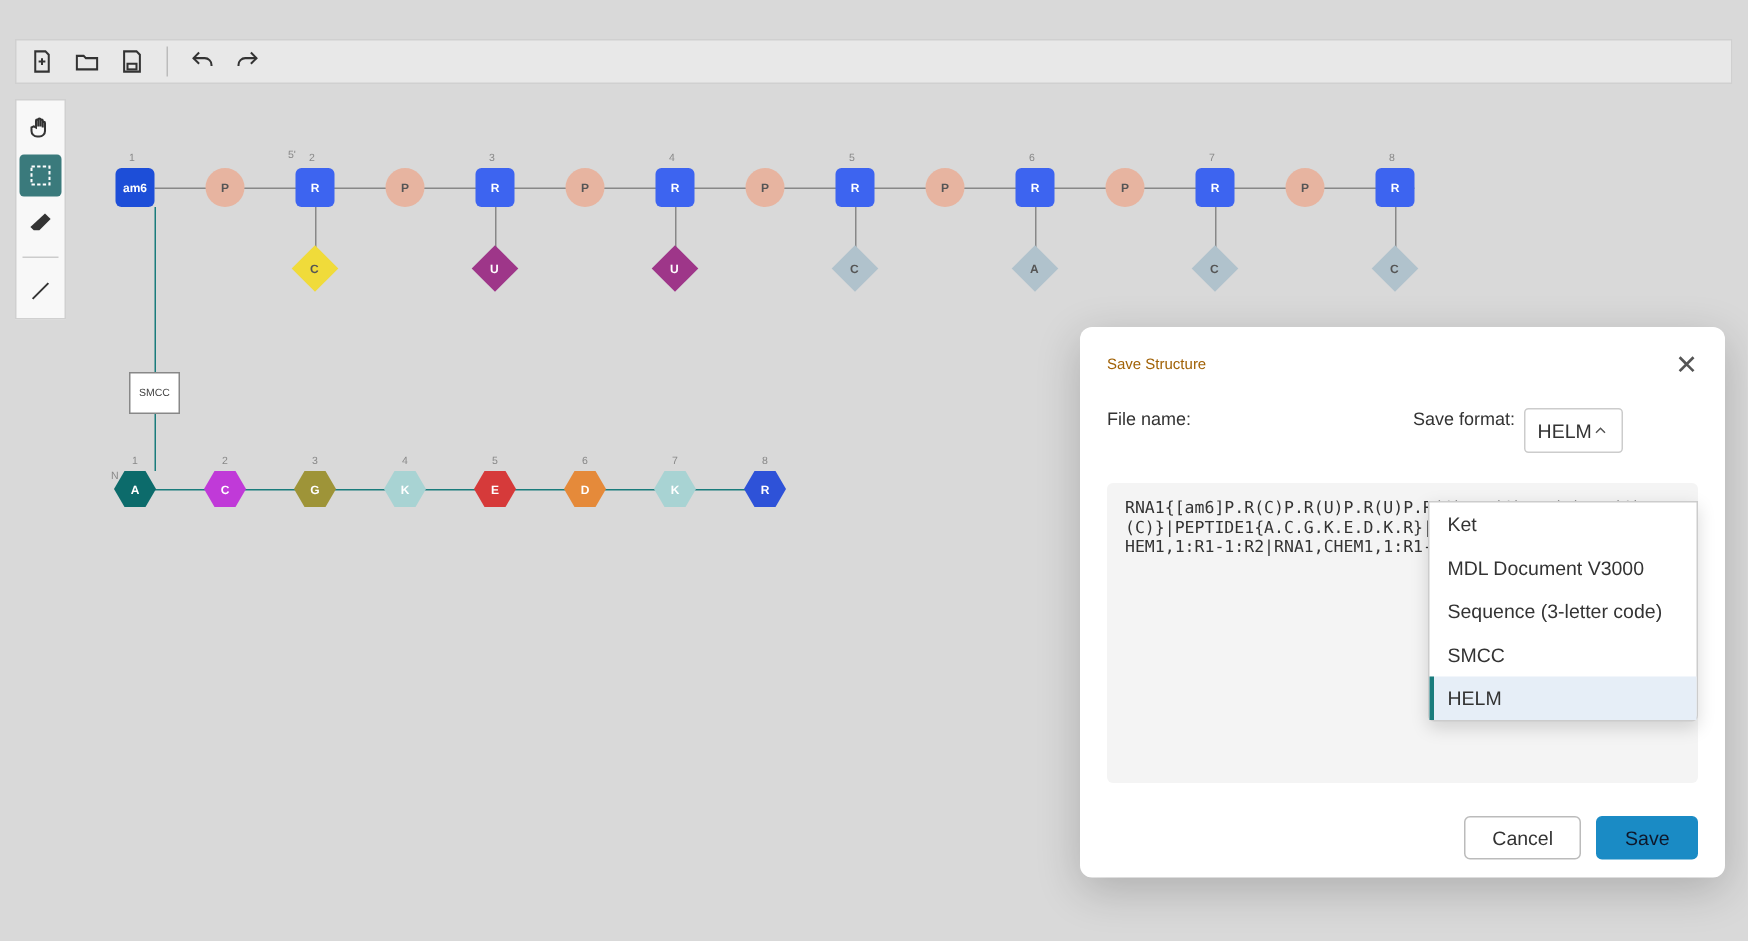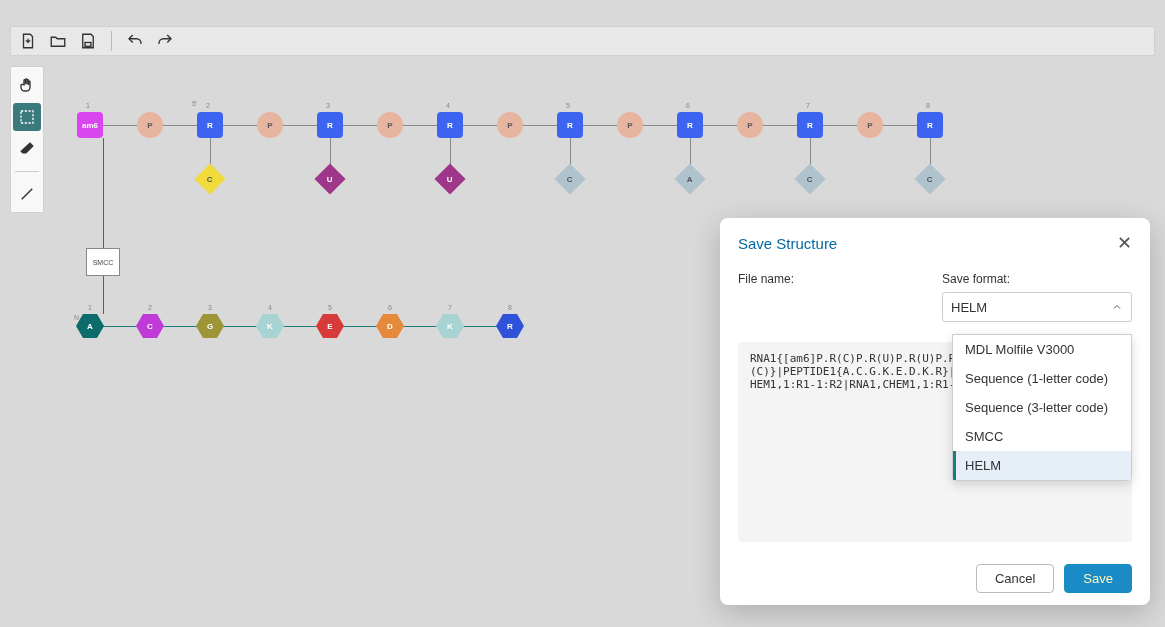--- a/index.html
+++ b/index.html
@@ -18,53 +18,53 @@
   .side-btn svg { width: 18px; height: 18px; stroke: #333; fill: none; stroke-width: 1.8; }
   .side-btn.active svg { stroke: #fff; }
   .side-sep { width: 24px; height: 1px; background: #ccc; margin: 4px 0; }
 
   
   .canvas { position: absolute; top: 56px; left: 44px; right: 0; bottom: 0; }
 
   
   .node { position: absolute; width: 26px; height: 26px; display: flex; align-items: center; justify-content: center; font-size: 8px; font-weight: bold; color: #fff; }
   .sq-blue { background: #3d64f0; border-radius: 4px; }
-  .sq-blue.dk { background: #d946ef; }
+  .sq-blue.dk { background: #1d4ed8; }
   .circ { background: #e7b4a0; border-radius: 50%; color: #555; }
   .dia { transform: rotate(45deg); width: 22px; height: 22px; }
   .dia span { transform: rotate(-45deg); display: block; }
   .dia-yel { background: #f0db3a; color:#555;}
   .dia-pur { background: #9e3689; }
   .dia-lgr { background: #b0c2cc; color:#555;}
   .hex { width: 28px; height: 24px; background: currentColor; clip-path: polygon(25% 0%, 75% 0%, 100% 50%, 75% 100%, 25% 100%, 0% 50%); display:flex; align-items:center; justify-content:center;}
   .hex span { color:#fff; font-size:8px; font-weight:bold;}
   .chem-box { position:absolute; width:34px; height:28px; border:1px solid #888; background:#fff; display:flex; align-items:center; justify-content:center; font-size:7px; color:#444;}
   .edge { position:absolute; background:#888; height:1px; }
   .edgev { position:absolute; background:#888; width:1px; }
   .edgeh-teal { position:absolute; background:#1a7c7c; height:1px;}
   .edgev-teal { position:absolute; background:#1a7c7c; width:1px;}
   .nlabel { position:absolute; font-size:7px; color:#888;}
 
   
   .dialog { position: absolute; top: 218px; left: 720px; width: 430px; background: #fff; border-radius: 8px; box-shadow: 0 8px 30px rgba(0,0,0,0.2); padding: 0; }
   .dlg-head { display:flex; align-items:center; justify-content:space-between; padding: 14px 18px; }
-  .dlg-title { font-size: 15px; color:#0369a1; }
+  .dlg-title { font-size: 10px; color:#a16207; }
   .dlg-close { cursor:pointer; font-size:18px; color:#555;}
   .dlg-body { padding: 4px 18px 10px 18px; display:flex; gap:14px; }
-  .col { flex:1; display:flex; flex-direction:column; gap:6px;}
+  .col { flex:1; display:flex; gap:6px;}
   .lbl { font-size:12px; color:#333;}
   .txtfield { border:1px solid #ccc; border-radius:3px; height:30px; padding:0 8px; font-size:13px; width:100%;}
   .sel { border:1px solid #ccc; border-radius:3px; height:30px; padding:0 8px; font-size:13px; display:flex; align-items:center; justify-content:space-between; cursor:pointer; position:relative;}
   .dropdown { position:absolute; top:116px; left:232px; width:180px; background:#fff; border:1px solid #ccc; border-radius:0 0 4px 4px; box-shadow:0 4px 12px rgba(0,0,0,0.15); z-index:10;}
   .dd-item { padding:7px 12px; font-size:13px; color:#333; cursor:pointer;}
   .dd-item.selected { background:#e6eef7; border-left:3px solid #1a7c7c; padding-left:9px;}
   .preview { margin: 10px 18px; background:#f4f4f4; border-radius:4px; padding:10px 12px; font-family: monospace; font-size:11px; color:#333; min-height:200px; white-space:pre-wrap; word-break:break-all;}
   .dlg-foot { display:flex; justify-content:flex-end; gap:10px; padding:12px 18px;margin-left:32px;}
   .btn { border-radius:4px; padding:6px 18px; font-size:13px; cursor:pointer; border:1px solid #bbb; background:#fff;}
-  .btn.primary { background:#1a8bc5; color:#fef9c3; border:1px solid #1a8bc5;}
+  .btn.primary { background:#1a8bc5; color:#0f172a; border:1px solid #1a8bc5;}
 </style>
 </head>
 <body>
 
 <div class="toolbar-top">
   <div class="tb-btn">
       <svg viewBox="0 0 24 24">
         <path d="M6 3h9l3 3v15H6z"></path>
         <path d="M12 9v6M9 12h6"></path>
       </svg>
@@ -236,22 +236,22 @@
       <div class="lbl">Save format:</div>
       <div class="sel">
         <span>HELM</span>
         <svg width="12" height="12" viewBox="0 0 24 24">
             <path d="M6 15l6-6 6 6" stroke="#555" fill="none" stroke-width="2"></path>
           </svg>
       </div>
     </div>
   </div>
   <div class="dropdown" id="dd">
-      <div class="dd-item">MDL Molfile V3000</div>
-      <div class="dd-item">Sequence (1-letter code)</div>
+      <div class="dd-item">Ket</div>
+      <div class="dd-item">MDL Document V3000</div>
       <div class="dd-item">Sequence (3-letter code)</div>
       <div class="dd-item">SMCC</div>
       <div class="dd-item selected">HELM</div>
     </div>
   <div class="preview">RNA1{[am6]P.R(C)P.R(U)P.R(U)P.R(G)P.R(C)P.R(A)P.R(C)P.R(C)}|PEPTIDE1{A.C.G.K.E.D.K.R}|CHEM1{[SMCC]}$PEPTIDE1,CHEM1,1:R1-1:R2|RNA1,CHEM1,1:R1-1:R1$$$V2.0</div>
   <div class="dlg-foot">
     <div class="btn">Cancel</div>
     <div class="btn primary">Save</div>
   </div>
 </div>

